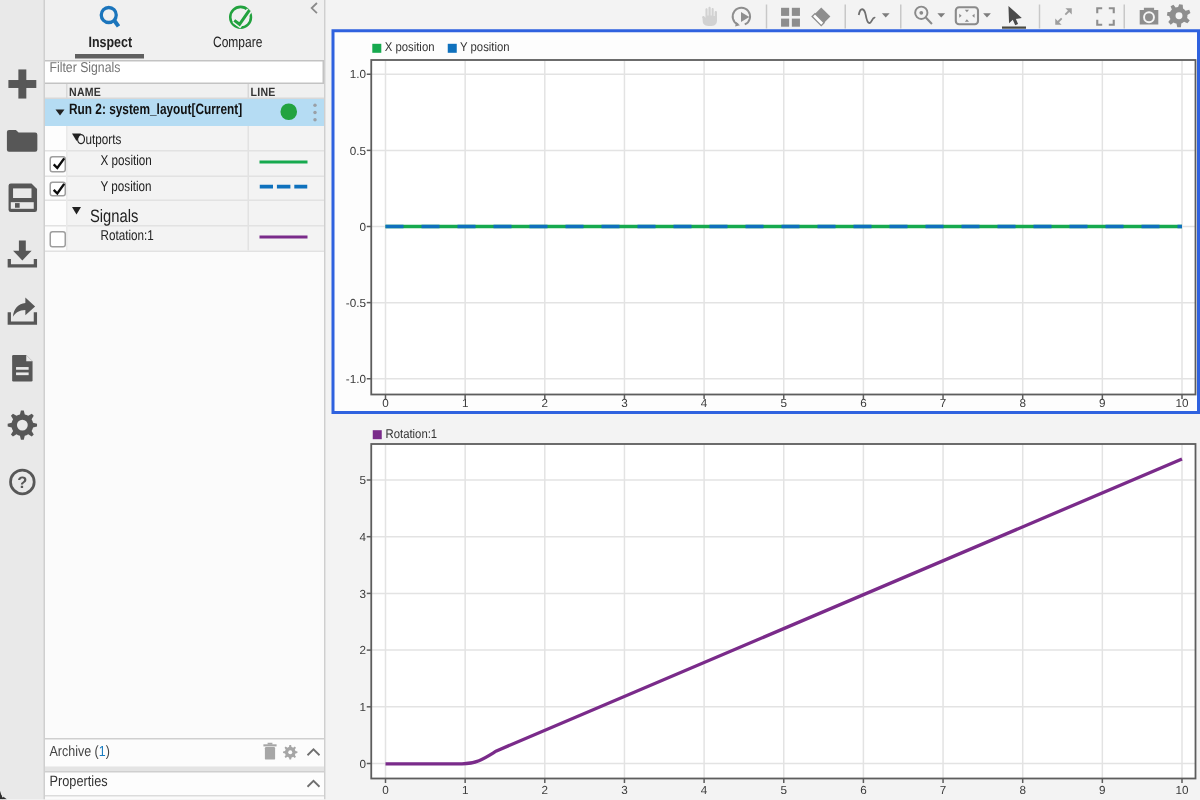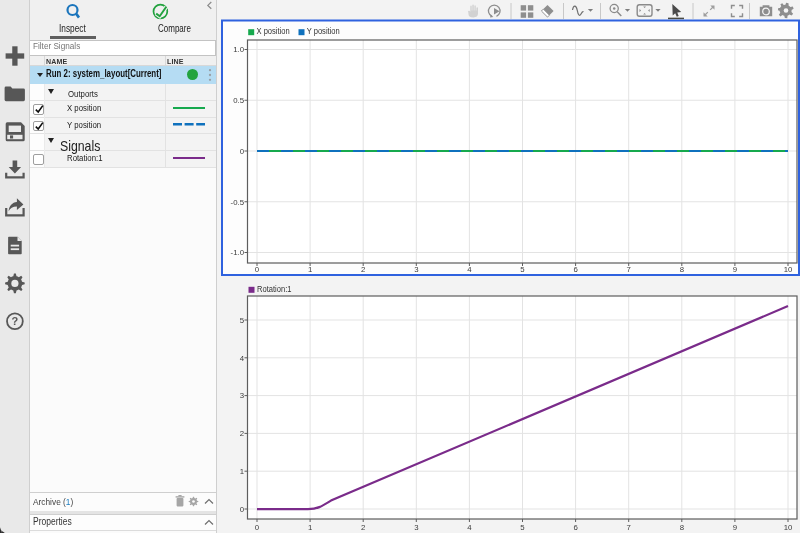--- a/index.html
+++ b/index.html
@@ -236,22 +236,22 @@
 <div class="abs" style="left:30px;top:0;width:186px;height:40px;background:#f0f0f0;"></div>
 <svg class="abs" style="left:64px;top:3px;" width="20" height="18" xmlns="http://www.w3.org/2000/svg">
     <circle cx="8.5" cy="7" r="5" fill="none" stroke="#1b75bc" stroke-width="2.2"></circle>
     <line x1="12.2" y1="10.7" x2="15" y2="14.6" stroke="#1b75bc" stroke-width="2.7"></line>
   </svg>
 <svg class="abs" style="left:152px;top:3px;" width="18" height="17" xmlns="http://www.w3.org/2000/svg">
     <circle cx="8.4" cy="8.5" r="6.9" fill="none" stroke="#22a23e" stroke-width="1.7"></circle>
     <path d="M4.2,10.6 L7.7,13.2 L14.3,3.8" fill="none" stroke="#f0f0f0" stroke-width="4"></path>
     <path d="M4.2,10.6 L7.7,13.2 L14.3,3.8" fill="none" stroke="#22a23e" stroke-width="2"></path>
   </svg>
-<div class="abs" style="left:59px;top:23.4px;font-size:10px;font-weight:normal;color:#222;"><span class="tx" style="transform:scaleX(0.83);">Inspect</span></div>
-<div class="abs" style="left:142.4px;top:23.4px;font-size:10px;color:#222;margin-left:16px;"><span class="tx" style="transform:scaleX(0.8);">Compare</span></div>
+<div class="abs" style="left:59px;top:23.4px;font-size:10px;font-weight:bold;color:#222;"><span class="tx" style="transform:scaleX(0.83);">Inspect</span></div>
+<div class="abs" style="left:142.4px;top:23.4px;font-size:10px;color:#222;"><span class="tx" style="transform:scaleX(0.8);">Compare</span></div>
 <div class="abs" style="left:50px;top:36px;width:46px;height:2.5px;background:#5f5f5f;"></div>
 <svg class="abs" style="left:206px;top:1px;" width="7" height="9" xmlns="http://www.w3.org/2000/svg">
     <path d="M5.3,1 L1.8,4.4 L5.3,7.8" fill="none" stroke="#8a8a8a" stroke-width="1.2"></path>
   </svg>
 <div class="abs" style="left:30px;top:40px;width:186px;height:15.5px;background:#fff;border:1px solid #c3c3c3;border-left:none;"></div>
 <div class="abs" style="left:32.5px;top:40px;font-size:9.5px;color:#757575;"><span class="tx" style="transform:scaleX(0.86);">Filter Signals</span></div>
 <div class="abs" style="left:30px;top:55.5px;width:186px;height:10px;background:#f0f0f0;border-bottom:1px solid #d8d8d8;"></div>
 <div class="abs" style="left:46px;top:57px;font-size:8px;font-weight:bold;color:#333;text-align:center;"><span class="tx" style="transform:scaleX(0.88);letter-spacing:0.2px;">NAME</span></div>
 <div class="abs" style="left:166.5px;top:57px;font-size:8px;font-weight:bold;color:#333;"><span class="tx" style="transform:scaleX(0.88);letter-spacing:0.2px;">LINE</span></div>
 <div class="abs" style="left:44px;top:55.5px;width:1px;height:10px;background:#d8d8d8;"></div>
@@ -268,37 +268,37 @@
 <div class="abs" style="left:30px;top:84.4px;width:186px;height:82.6px;background:#f3f3f3;"></div>
 <div class="abs" style="left:30px;top:84.4px;width:14px;height:82.6px;background:#fdfdfd;"></div>
 <div class="abs" style="left:30px;top:100.3px;width:186px;height:1px;background:#e2e2e2;"></div>
 <div class="abs" style="left:30px;top:116.8px;width:186px;height:1px;background:#e2e2e2;"></div>
 <div class="abs" style="left:30px;top:133.4px;width:186px;height:1px;background:#e2e2e2;"></div>
 <div class="abs" style="left:30px;top:150.1px;width:186px;height:1px;background:#e2e2e2;"></div>
 <div class="abs" style="left:30px;top:166.8px;width:186px;height:1px;background:#e2e2e2;"></div>
 <div class="abs" style="left:165px;top:84.4px;width:1px;height:82.6px;background:#e2e2e2;"></div>
 <div class="abs" style="left:44px;top:84.4px;width:1px;height:82.6px;background:#eaeaea;"></div>
 <div class="abs" style="left:47.5px;top:88.6px;width:0;height:0;border-left:3.8px solid transparent;border-right:3.8px solid transparent;border-top:5px solid #222;"></div>
-<div class="abs" style="left:68px;top:87.5px;font-size:9.5px;color:#222;"><span class="tx">Outports</span></div>
+<div class="abs" style="left:51px;top:87.5px;font-size:9.5px;color:#222;"><span class="tx">Outports</span></div>
 <div class="abs" style="left:32.8px;top:104.2px;width:11px;height:10.6px;background:#fff;border:1.2px solid #9e9e9e;border-radius:2px;"></div>
 <svg class="abs" style="left:33.8px;top:104.2px;" width="11" height="11" xmlns="http://www.w3.org/2000/svg">
     <path d="M1.8,5.6 L4.2,8 L8.8,1.6" fill="none" stroke="#0c0c0c" stroke-width="1.6"></path>
   </svg>
 <div class="abs" style="left:67.1px;top:102.4px;font-size:9.5px;color:#222;"><span class="tx">X position</span></div>
 <div class="abs" style="left:172.5px;top:106.6px;width:32px;height:2.2px;background:#16a94e;"></div>
 <div class="abs" style="left:32.8px;top:120.8px;width:11px;height:10.6px;background:#fff;border:1.2px solid #9e9e9e;border-radius:2px;"></div>
 <svg class="abs" style="left:33.8px;top:120.8px;" width="11" height="11" xmlns="http://www.w3.org/2000/svg">
     <path d="M1.8,5.6 L4.2,8 L8.8,1.6" fill="none" stroke="#0c0c0c" stroke-width="1.6"></path>
   </svg>
 <div class="abs" style="left:67.1px;top:119.0px;font-size:9.5px;color:#222;"><span class="tx">Y position</span></div>
 <svg class="abs" style="left:172.5px;top:123.2px;" width="32" height="3" xmlns="http://www.w3.org/2000/svg">
     <line x1="0" y1="1.3" x2="32" y2="1.3" stroke="#0f71bd" stroke-width="2.6" stroke-dasharray="9 2.6"></line>
   </svg>
 <div class="abs" style="left:47.5px;top:138.2px;width:0;height:0;border-left:3.8px solid transparent;border-right:3.8px solid transparent;border-top:5px solid #222;"></div>
-<div class="abs" style="left:60.3px;top:137px;font-size:15px;color:#222;"><span class="tx">Signals</span></div>
+<div class="abs" style="left:60.3px;top:137px;font-size:12px;color:#222;"><span class="tx">Signals</span></div>
 <div class="abs" style="left:32.8px;top:154.1px;width:11px;height:10.6px;background:#fff;border:1.2px solid #9e9e9e;border-radius:2px;"></div>
 <div class="abs" style="left:67.1px;top:152.3px;font-size:9.5px;color:#222;"><span class="tx">Rotation:1</span></div>
 <div class="abs" style="left:172.5px;top:156.9px;width:32px;height:2.2px;background:#7a2b8a;"></div>
 <div class="abs" style="left:30px;top:492px;width:186px;height:19px;background:#fcfcfc;border-top:1px solid #cfcfcf;"></div>
 <div class="abs" style="left:33px;top:496px;font-size:9.8px;color:#444;"><span class="tx" style="transform:scaleX(0.85);">Archive (<span style="color:#1a7cc0">1</span>)</span></div>
 <svg class="abs" style="left:175px;top:495px;" width="10" height="12" xmlns="http://www.w3.org/2000/svg">
     <rect x="1.6" y="3" width="6.8" height="8.4" rx="0.8" fill="#a6a6a6"></rect>
     <rect x="0.6" y="1.2" width="8.8" height="1.4" fill="#a6a6a6"></rect>
     <rect x="3.4" y="0" width="3.2" height="1.4" fill="#a6a6a6"></rect>
   </svg>

